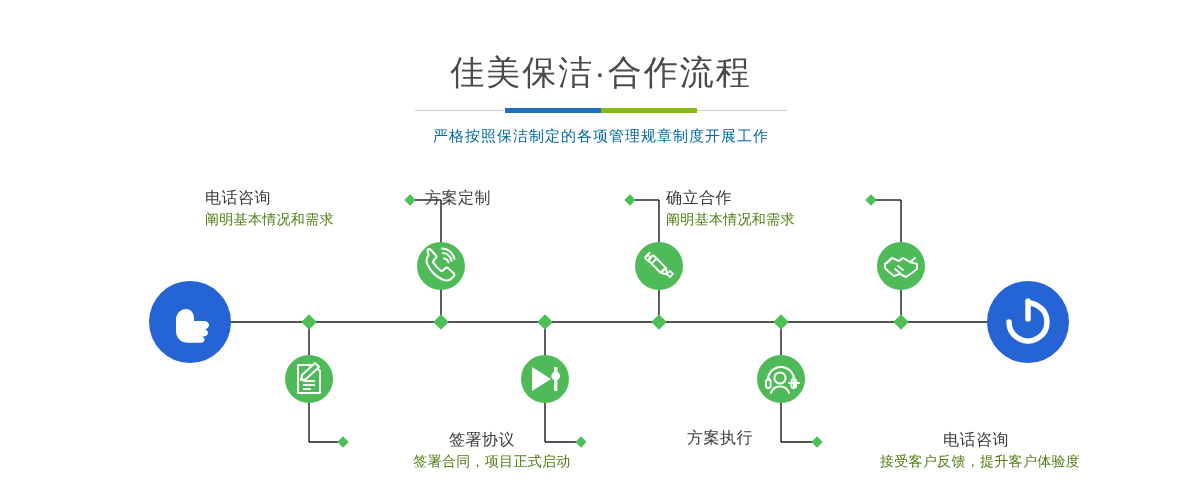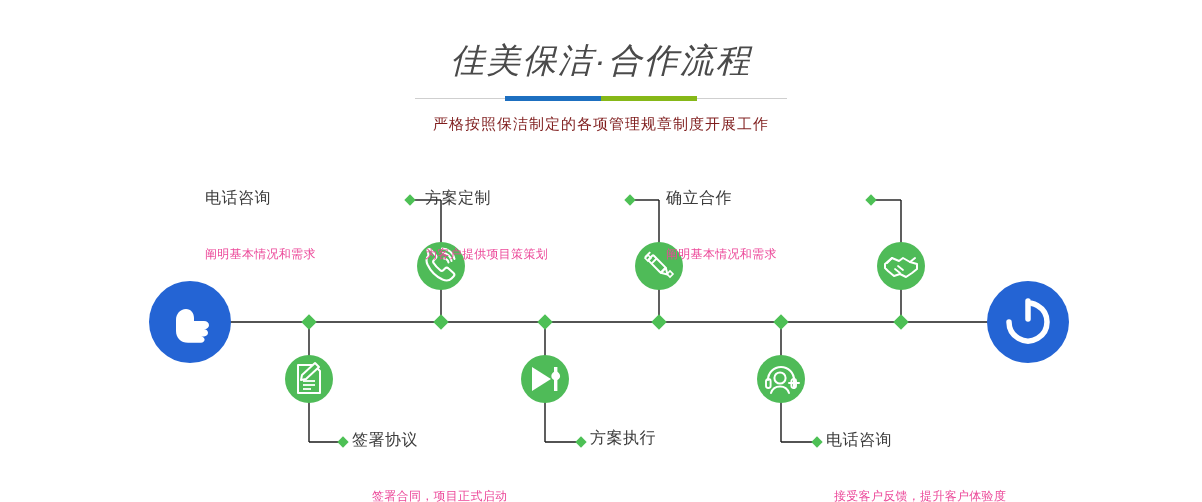--- a/index.html
+++ b/index.html
@@ -17,28 +17,27 @@
 
   
   .header {
     position: absolute;
     left: 0;
     top: 0;
     width: 1202px;
     text-align: center;
   }
   .page-title {
-    margin: 0;
+    margin: 12px;
     padding-top: 38px;
     font-size: 34px;
     font-weight: 500;
     letter-spacing: 2px;
     color: #4a4a4a;
     line-height: 44px;
-    font-style: italic;
   }
   .divider {
     position: relative;
     width: 372px;
     margin: 14px auto 0 auto;
     height: 5px;
   }
   .divider .rule {
     position: absolute;
     left: 0;
@@ -58,21 +57,21 @@
     position: absolute;
     left: 186px;
     top: 0;
     width: 96px;
     height: 5px;
   }
   .page-subtitle {
     margin: 0;
     padding-top: 12px;
     font-size: 15px;
-    color: #7f1d1d;
+    color: #0369a1;
     letter-spacing: 1px;
     line-height: 22px;
   }
 
   
   .diagram {
     position: absolute;
     left: 0;
     top: 0;
     width: 1202px;
@@ -88,31 +87,30 @@
     font-family: "Liberation Sans", "DejaVu Sans", sans-serif;
     white-space: nowrap;
   }
   .node-label .title {
     font-size: 16px;
     color: #3c3c3c;
     line-height: 22px;
     letter-spacing: 0.5px;
   }
   .node-label .desc {
-    font-size: 12px;
-    color: #ec4899;
+    font-size: 14px;
+    color: #4d7c0f;
     line-height: 20px;
     letter-spacing: 0.3px;
-    margin-top: 35px;
   }
   .node-label.top {
     text-align: left;
   }
   .node-label.bottom {
-    text-align: left;
+    text-align: center;
   }
 </style>
 </head>
 <body>
 
 <div class="header">
   <h1 class="page-title">佳美保洁·合作流程</h1>
   <div class="divider">
     <div class="rule"></div>
     <div class="seg-left" id="seg-left" style="background: rgb(29, 111, 192);"></div>
@@ -285,21 +283,20 @@
 </svg>
 </div>
 
 <div class="node-label top" style="left:205px; top:187px; width:198px;">
   <div class="title">电话咨询</div>
   <div class="desc">阐明基本情况和需求</div>
 </div>
 
 <div class="node-label top" style="left:425px; top:187px; width:198px;">
   <div class="title">方案定制</div>
-  <div class="desc">为客户提供项目策策划</div>
 </div>
 
 <div class="node-label top" style="left:666px; top:187px; width:198px;">
   <div class="title">确立合作</div>
   <div class="desc">阐明基本情况和需求</div>
 </div>
 
 <div class="node-label bottom" style="left:352px; top:429px; width:260px;">
   <div class="title">签署协议</div>
   <div class="desc" style="padding-left:20px;">签署合同，项目正式启动</div>

